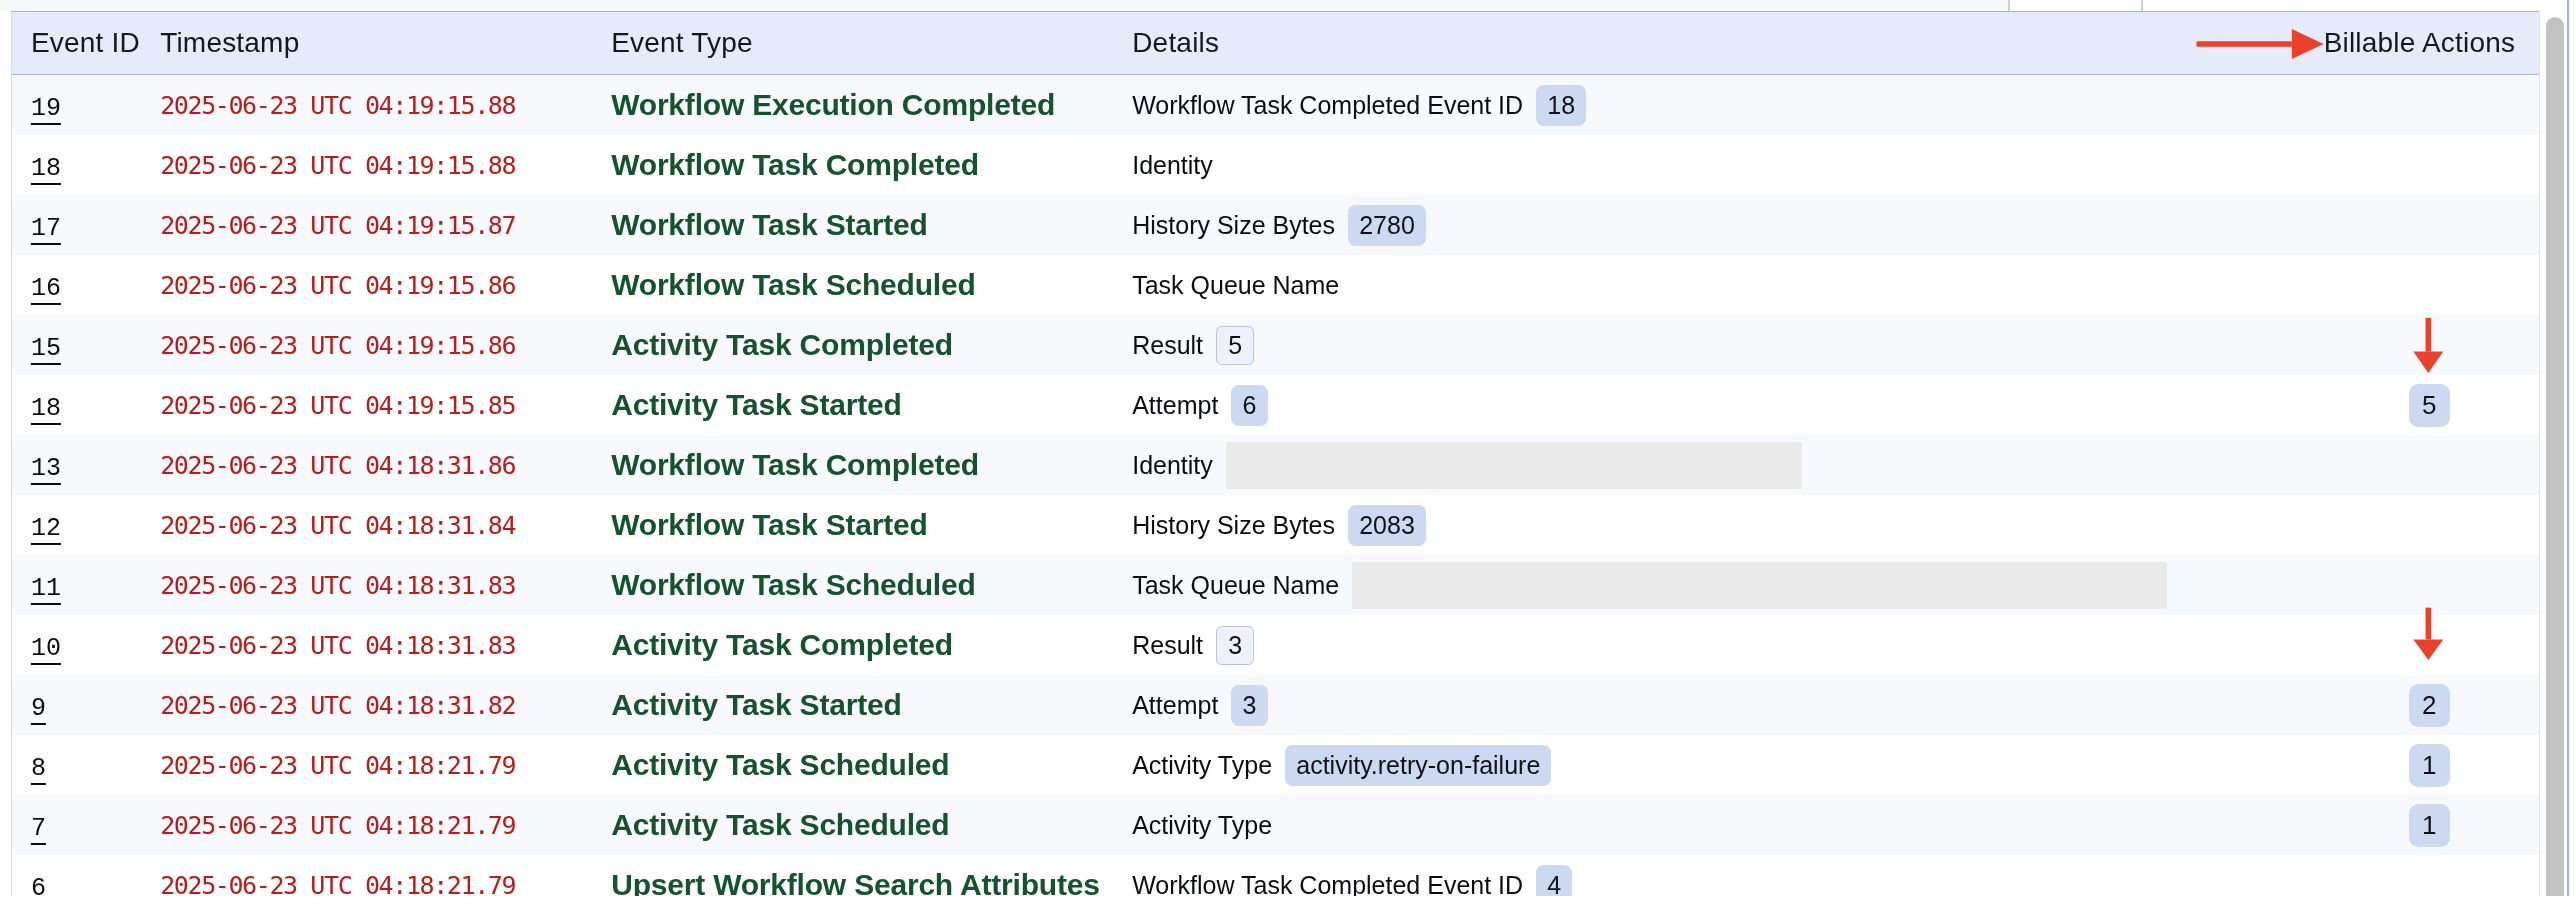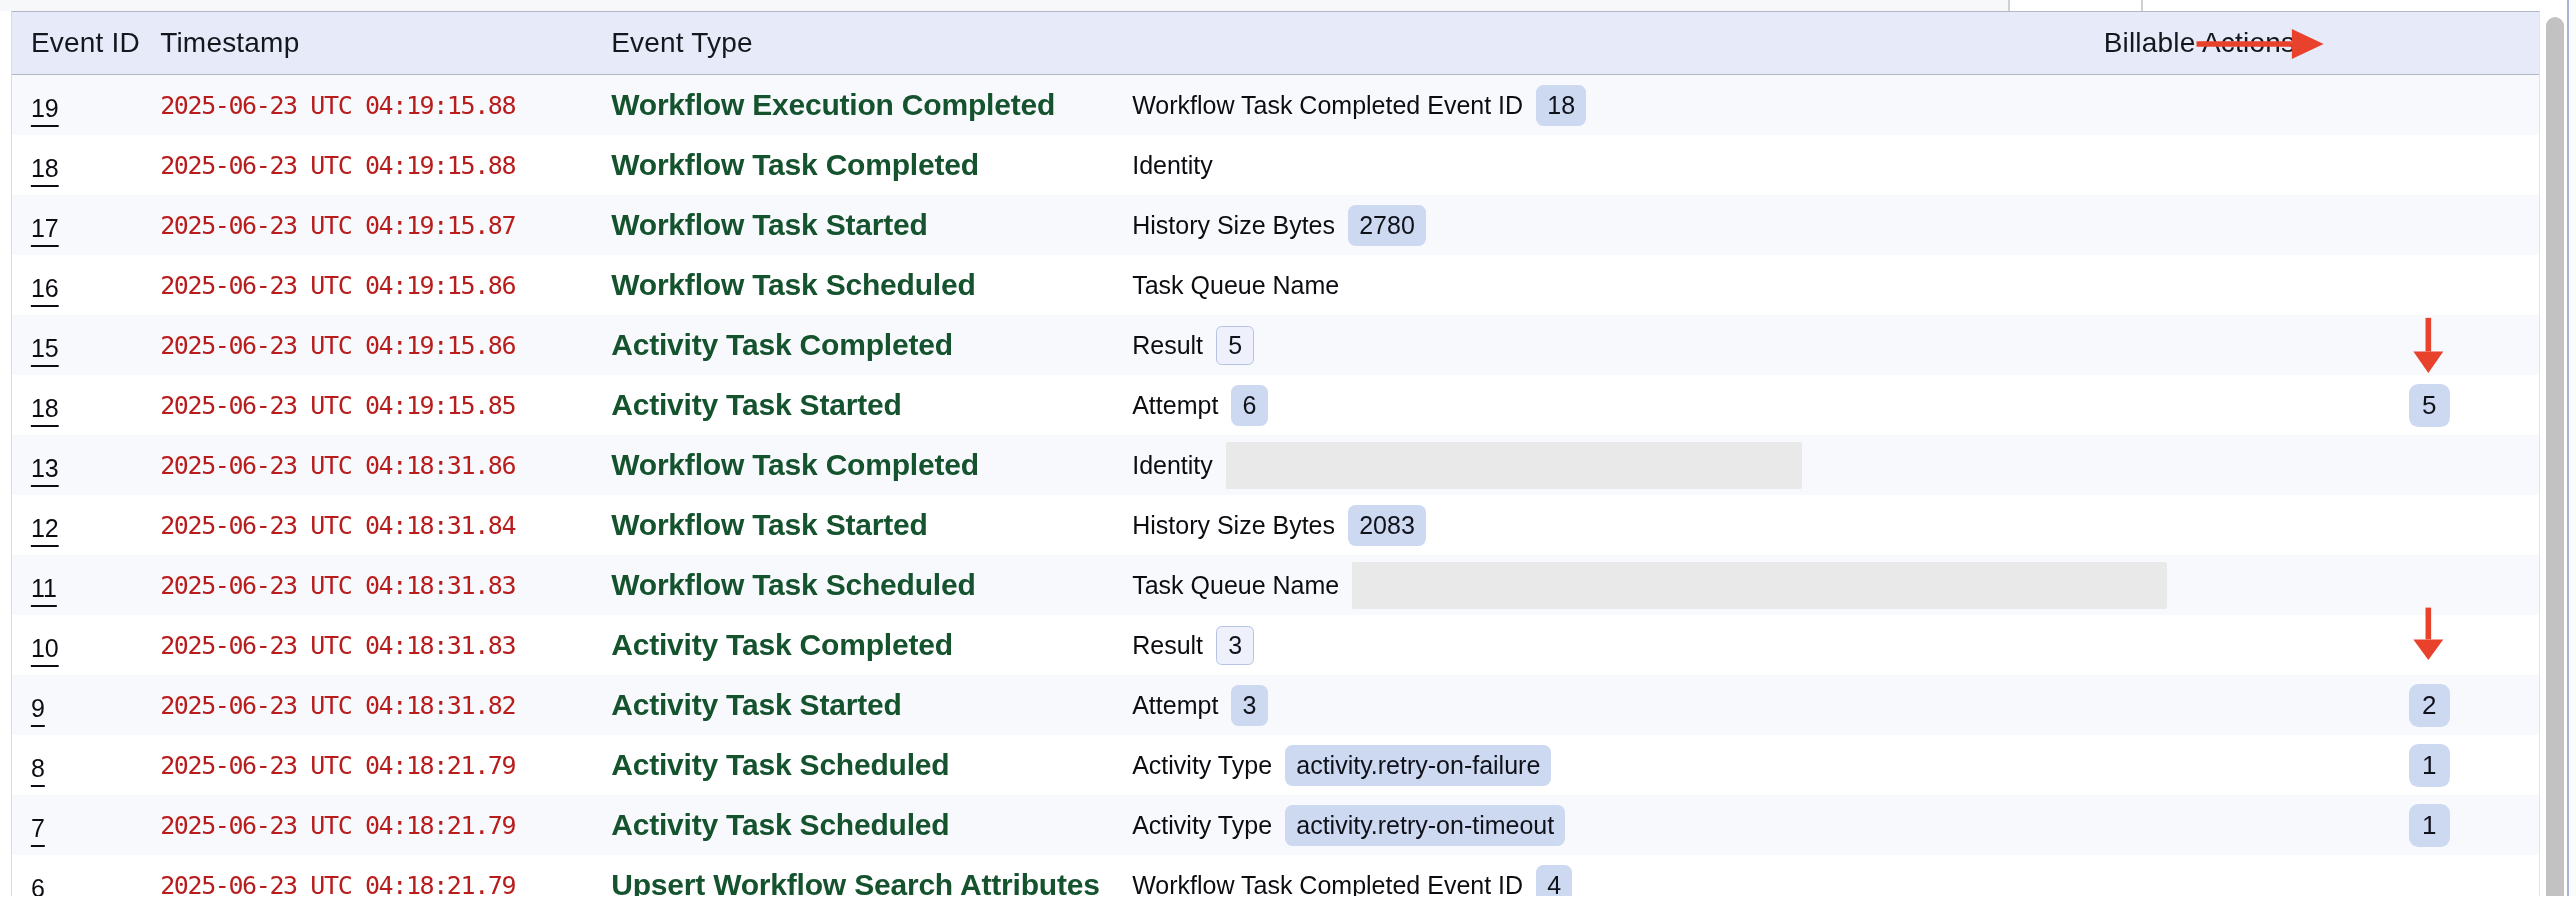--- a/index.html
+++ b/index.html
@@ -21,21 +21,21 @@
          background:#e7ebf9;border-bottom:1.9px solid #b2b7c8;box-sizing:content-box;}
   .th{display:flex;align-items:center;font-size:28px;font-weight:500;color:#15171f;letter-spacing:0.2px;}
   .th.c0{padding-left:18.7px;}
   .th.c4{justify-content:flex-end;padding-right:24px;}
 
   .tbody{position:relative;}
   .row{display:grid;grid-template-columns:148px 451px 521px 1187px 220px;height:60px;background:#ffffff;}
   .row.shaded{background:#f8f9fc;}
   .cell{display:flex;align-items:center;min-width:0;}
   .cell.id{padding-left:18.7px;}
-  .idlink{font-family:Liberation Sans, sans-serif;font-size:25px;color:#0c0d12;text-decoration:underline;
+  .idlink{font-family:Liberation Mono, monospace;font-size:25px;color:#0c0d12;text-decoration:underline;
           text-underline-offset:7.5px;text-decoration-thickness:2.3px;cursor:pointer;margin-top:6px;}
   .ts{font-family:"DejaVu Sans Mono",monospace;font-size:25px;letter-spacing:-1.4px;color:#b91c1c;}
   .etype{font-size:30px;font-weight:700;color:#14532d;letter-spacing:-0.2px;}
   .dlabel{font-size:25px;color:#0c0d12;white-space:nowrap;text-align:right;}
   .chip{margin-left:13px;display:inline-flex;align-items:center;height:41px;padding:0 11.2px;
         border-radius:7.5px;background:#cdd8f1;font-size:25px;color:#10121a;white-space:nowrap;}
   .chip.light{background:#eef1fb;border:1.9px solid #b7c3e3;height:37px;border-radius:5.6px;}
   .redacted{margin-left:13px;height:47px;background:#e9e9e9;border-radius:1.9px;}
   .cell.billable{justify-content:center;}
   .bill-chip{display:inline-flex;align-items:center;justify-content:center;min-width:41px;height:43px;
@@ -59,20 +59,21 @@
     <div class="strip-seg"></div>
     <div class="strip-line a"></div>
     <div class="strip-line b"></div>
   </div>
 
   <div class="table">
     <div class="thead">
       <div class="th c0">Event ID</div>
       <div class="th c1">Timestamp</div>
       <div class="th c2">Event Type</div>
+      <div class="th c3">Details</div>
       <div class="th c4">Billable Actions</div>
     </div>
     <div class="tbody">
         <div class="row shaded">
       <div class="cell id">
             <a class="idlink">19</a>
           </div>
       <div class="cell">
             <span class="ts">2025-06-23 UTC 04:19:15.88</span>
           </div>
@@ -290,21 +291,20 @@
             <a class="idlink">7</a>
           </div>
       <div class="cell">
             <span class="ts">2025-06-23 UTC 04:18:21.79</span>
           </div>
       <div class="cell">
             <span class="etype">Activity Task Scheduled</span>
           </div>
       <div class="cell details">
         <span class="dlabel">Activity Type</span>
-        <span class="chip">activity.retry-on-timeout</span>
       </div>
       <div class="cell billable">
         <span class="bill-chip">1</span>
       </div>
     </div>
         <div class="row">
       <div class="cell id">
             <a class="idlink">6</a>
           </div>
       <div class="cell">

